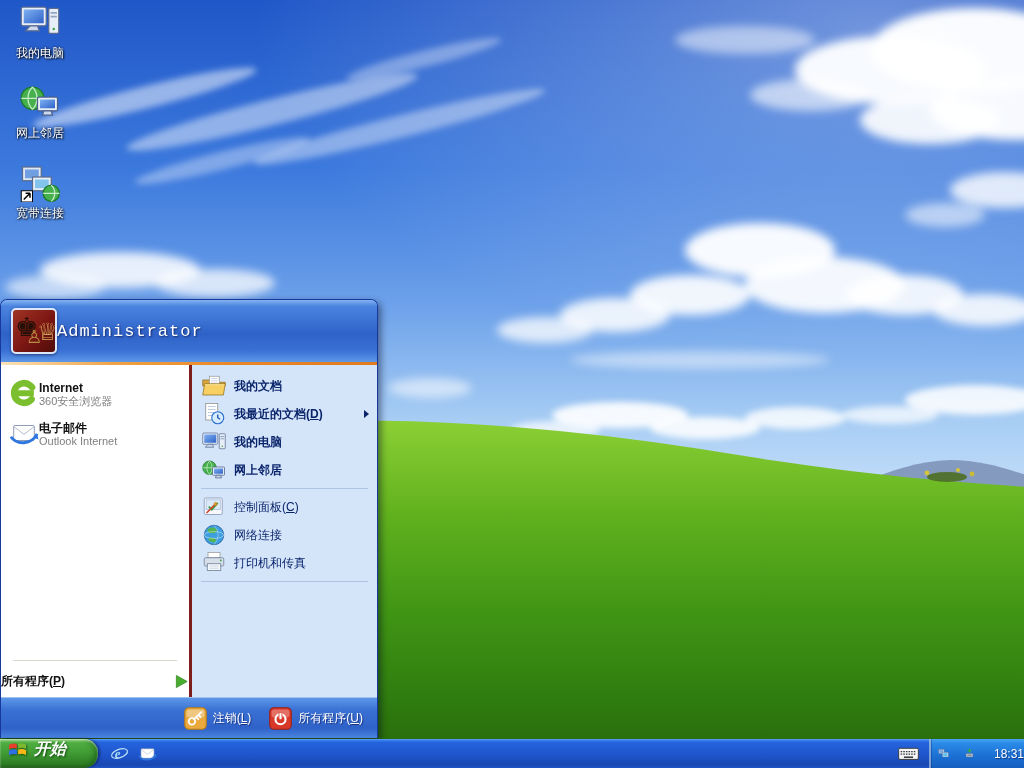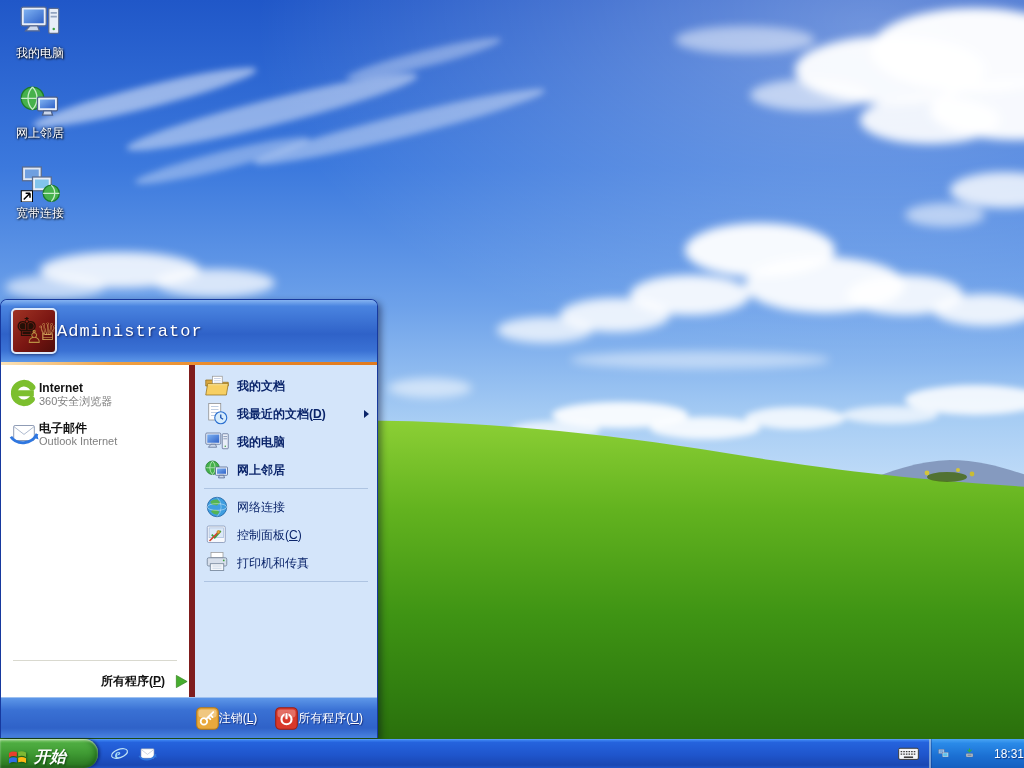--- a/index.html
+++ b/index.html
@@ -25,52 +25,52 @@
   .avatar { width:46px; height:46px; border-radius:5px; border:2px solid #dce8fa; box-shadow:0 1px 3px rgba(0,0,40,.5);
     background:linear-gradient(135deg,#a03324 0%,#7a1612 55%,#4f0d0a 100%); overflow:hidden; position:relative; flex:0 0 auto; }
   .avatar span { position:absolute; font-family:"DejaVu Sans", sans-serif; }
   .avatar .p1 { left:2px; top:2px;  font-size:26px; color:#241007; }
   .avatar .p2 { left:24px; top:8px; font-size:24px; color:#dcb261; }
   .avatar .p3 { left:13px; top:16px; font-size:18px; color:#b98f43; }
   .user-name { margin-left:0; color:#fff; font-family:"Liberation Mono", monospace; font-size:17px; letter-spacing:1px; text-shadow:1px 1px 2px rgba(0,0,40,.6); }
   .sm-orange { height:3px; flex:0 0 3px; background:linear-gradient(90deg,#fbe3b9 0%,#f0A244 30%,#e8882a 60%,#e07a1e 100%); }
   .sm-body { flex:1; display:flex; min-height:0; }
   .sm-left { width:188px; flex:0 0 188px; background:#fff; display:flex; flex-direction:column; padding-top:8px; }
-  .sm-right { flex:1; background:#d4e5fa; border-left:6px solid #7f1d1d; padding-top:7px; }
+  .sm-right { flex:1; background:#d4e5fa; border-left:3px solid #7f1d1d; padding-top:7px; }
 
   .sm-app { display:flex; align-items:flex-end; padding:5px 4px 5px 8px; cursor:pointer; }
   .sm-app svg { width:30px; height:30px; flex:0 0 auto; }
   .sm-app .t { font-size:12px; font-weight:bold; color:#111; line-height:14px; }
   .sm-app .s { font-size:11px; color:#7f7f7f; line-height:13px; }
   .sm-left-spacer { flex:1; }
   .sm-left-divider { height:1px; margin:2px 12px 4px 12px; background:#d9d9cf; }
-  .all-programs { height:32px; display:flex; align-items:center; justify-content:flex-end; gap:9px; cursor:pointer; }
+  .all-programs { height:32px; display:flex; align-items:center; justify-content:space-between; gap:17px; cursor:pointer; }
   .all-programs .txt { font-size:12px; font-weight:bold; color:#111; }
   .all-programs svg { width:15px; height:15px; }
 
   .sm-row { height:28px; display:flex; align-items:center; gap:8px; padding:0 8px 0 10px; cursor:pointer; color:#0a246a; font-size:12px; }
   .sm-row svg { width:24px; height:24px; flex:0 0 auto; }
   .sm-row.b .txt { font-weight:bold; }
   .sm-row .txt { white-space:nowrap; }
   .sm-row .grow { flex:1; }
   .submenu-arrow { width:0; height:0; border-top:4px solid transparent; border-bottom:4px solid transparent; border-left:5px solid #0a246a; }
   .sm-right-divider { height:1px; margin:4px 9px; background:#aec4e2; }
 
   .sm-footer { height:41px; flex:0 0 41px; display:flex; align-items:center; justify-content:flex-end; gap:18px; padding-right:14px;
     border-top:1px solid #9ec1f0;
     background:linear-gradient(180deg,#5d97e8 0%,#3a71d4 30%,#2f62c8 75%,#4a84e0 100%); }
-  .sm-footer .fbtn { display:flex; align-items:center; cursor:pointer;text-align:center; }
+  .sm-footer .fbtn { display:flex; align-items:center; gap:6px; cursor:pointer;text-align:center; }
   .sm-footer .fbtn svg { width:23px; height:23px; }
   .sm-footer .fbtn .txt { color:#fff; font-size:12px; text-shadow:1px 1px 1px rgba(0,0,60,.5); }
   .u { text-decoration:underline; }
 
   
   .taskbar { position:absolute; left:0; bottom:0; width:1024px; height:29px; z-index:10;
     background:linear-gradient(180deg,#6aa8f8 0%,#3a80f0 4%,#2563dd 12%,#1f55cc 55%,#1a47b2 90%,#2155c8 100%); display:flex; align-items:center; }
-  .start-btn { position:relative; height:29px; width:98px; flex:0 0 auto; display:flex; align-items:flex-end; gap:6px; padding-left:7px;
+  .start-btn { position:relative; height:29px; width:98px; flex:0 0 auto; display:flex; align-items:flex-start; gap:6px; padding-left:7px;
     border-radius:0 14px 14px 0; cursor:pointer;
     background:linear-gradient(180deg,#8ed87a 0%,#4fae42 14%,#3f9a33 50%,#2e7d24 86%,#25651c 100%);
     box-shadow:inset 0 1px 2px rgba(255,255,255,.6), inset -5px 0 7px -3px rgba(0,60,0,.6), 2px 0 3px rgba(0,0,40,.45); }
   .start-btn svg { width:21px; height:21px; filter:drop-shadow(1px 1px 1px rgba(0,40,0,.6)); }
   .start-btn .txt { color:#fff; font-size:16px; font-weight:bold; font-style:italic; text-shadow:1px 1px 2px rgba(0,40,0,.7); padding-right:8px; }
   .quick-launch { display:flex; align-items:center; gap:9px; margin-left:12px; }
   .quick-launch svg { width:19px; height:19px; cursor:pointer; }
   .tb-spacer { flex:1; }
   .lang-ind { width:26px; display:flex; justify-content:center; margin-right:8px; cursor:pointer; }
   .lang-ind svg { width:21px; height:17px; }
@@ -427,29 +427,29 @@
           <svg>
               <use href="#sym-net-places"></use>
             </svg>
           <span class="txt"><span>网上邻居</span><span class="u"></span><span></span></span>
         </div>
 
         <div class="sm-right-divider"></div>
 
         <div class="sm-row">
           <svg>
+              <use href="#sym-control-panel"></use>
+            </svg>
+          <span class="txt"><span>控制面板(</span><span class="u">C</span><span>)</span></span>
+        </div>
+        <div class="sm-row">
+          <svg>
               <use href="#sym-globe"></use>
             </svg>
           <span class="txt"><span>网络连接</span><span class="u"></span><span></span></span>
-        </div>
-        <div class="sm-row">
-          <svg>
-              <use href="#sym-control-panel"></use>
-            </svg>
-          <span class="txt"><span>控制面板(</span><span class="u">C</span><span>)</span></span>
         </div>
         <div class="sm-row">
           <svg>
               <use href="#sym-printer"></use>
             </svg>
           <span class="txt"><span>打印机和传真</span><span class="u"></span><span></span></span>
         </div>
 
         <div class="sm-right-divider"></div>
 

